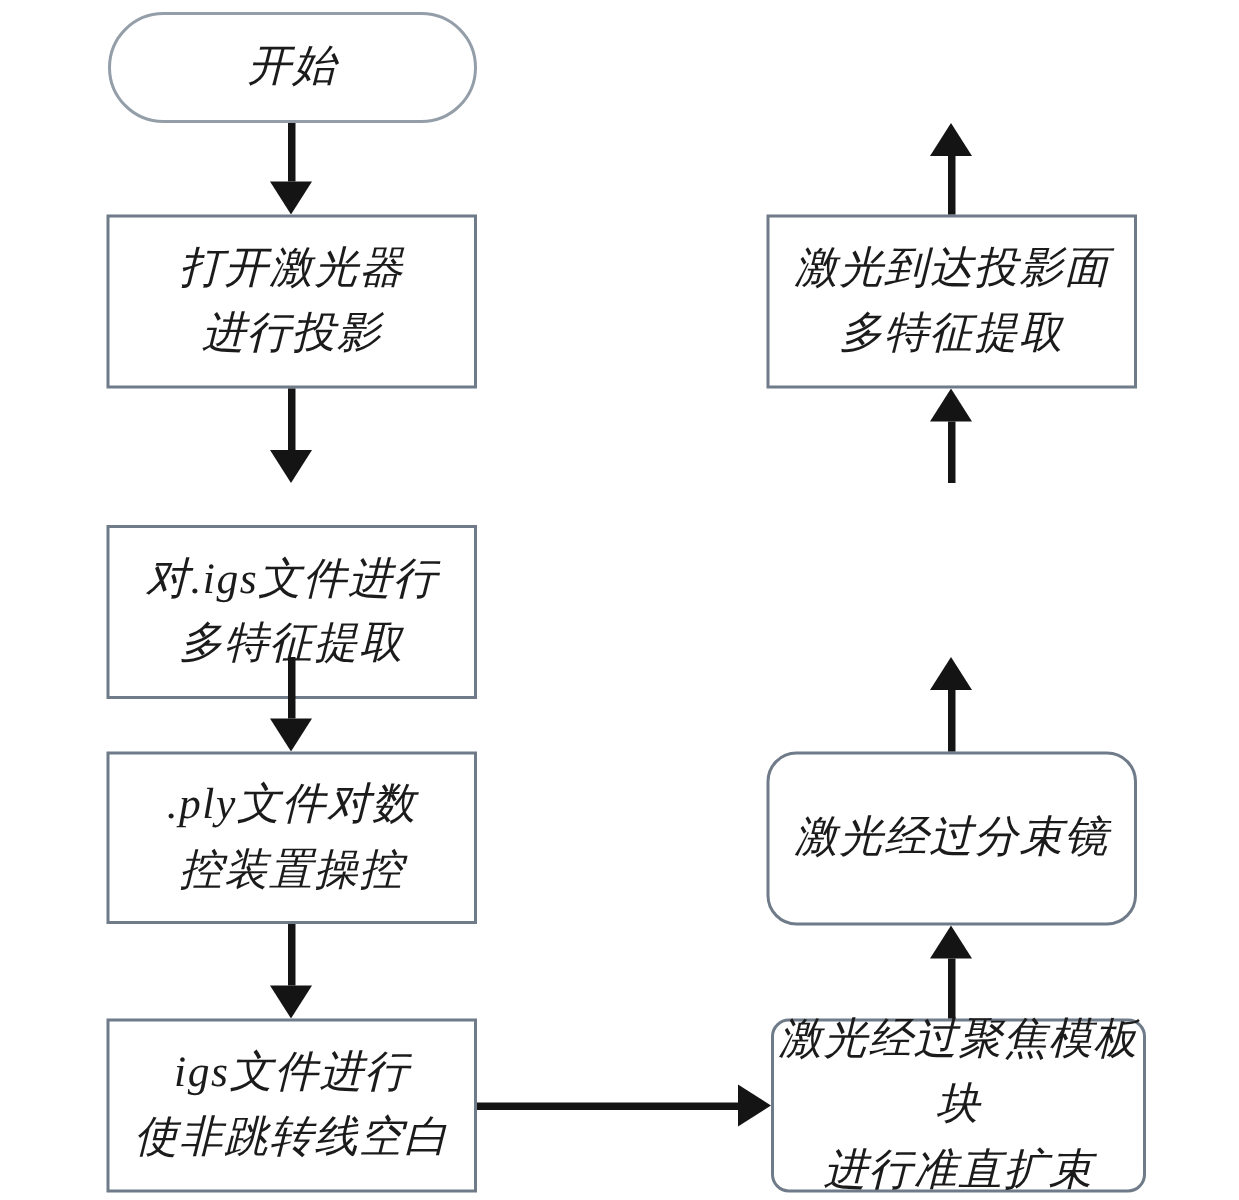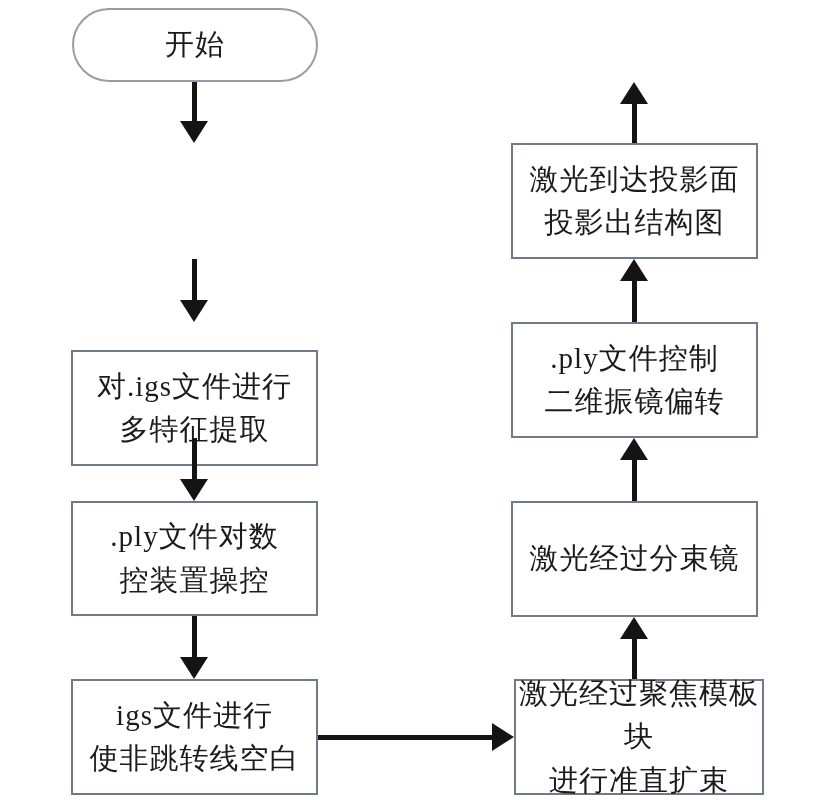--- a/index.html
+++ b/index.html
@@ -12,20 +12,21 @@
   * { margin: 0; padding: 0; box-sizing: border-box; }
   html, body { background: #fff; }
   .canvas {
     position: relative;
     width: 826px;
     height: 800px;
     background: var(--background);
     font-family: "Liberation Serif", "DejaVu Serif", serif;
     color: var(--text);
     overflow: hidden;
+    font-style: italic;
   }
   .node {
     position: absolute;
     display: flex;
     align-items: center;
     justify-content: center;
     text-align: center;
     background: #fff;
     font-size: 29px;
     line-height: 1.5;
@@ -86,20 +87,24 @@
 
   <div class="node terminal" style="left:72px; top:8px;">
     <span>开始</span>
   </div>
 
   <div class="varrow down" style="left:180px; top:82px; height:61px;">
     <div class="shaft"></div>
     <div class="head"></div>
   </div>
 
+  <div class="node process" style="left:71px; top:143px;">
+    <span>打开激光器
+进行投影</span>
+  </div>
 
   <div class="varrow down" style="left:180px; top:259px; height:63px;">
     <div class="shaft"></div>
     <div class="head"></div>
   </div>
 
   <div class="node process" style="left:71px; top:322px;margin-top:28px;">
     <span>对.igs文件进行
 多特征提取</span>
   </div>
@@ -122,52 +127,48 @@
   <div class="node process" style="left:71px; top:679px;">
     <span>igs文件进行
 使非跳转线空白</span>
   </div>
 
   <div class="harrow" style="left:318px; top:723px; width:196px;">
     <div class="shaft"></div>
     <div class="head"></div>
   </div>
 
-  <div class="node process" style="left:514px; top:679px; width:250px;">
+  <div class="node process" style="left:514px; top:679px; width:250px;border-radius:12px;">
     <span>激光经过聚焦模板块
 进行准直扩束</span>
   </div>
 
   <div class="varrow up" style="left:620px; top:617px; height:62px;">
     <div class="head"></div>
     <div class="shaft"></div>
   </div>
 
-  <div class="node process" style="left:511px; top:501px;">
+  <div class="node process" style="left:511px; top:501px;border-radius:20px;">
     <span>激光经过分束镜</span>
   </div>
 
   <div class="varrow up" style="left:620px; top:438px; height:63px;">
     <div class="head"></div>
     <div class="shaft"></div>
   </div>
 
-  <div class="node process" style="left:511px; top:322px;">
-    <span>.ply文件控制
-二维振镜偏转</span>
-  </div>
 
   <div class="varrow up" style="left:620px; top:259px; height:63px;">
     <div class="head"></div>
     <div class="shaft"></div>
   </div>
 
   <div class="node process" style="left:511px; top:143px;">
     <span>激光到达投影面
-投影出结构图</span>
+多特征提取</span>
   </div>
 
   <div class="varrow up" style="left:620px; top:82px; height:61px;">
     <div class="head"></div>
     <div class="shaft"></div>
   </div>
 
 
 </div>
 

